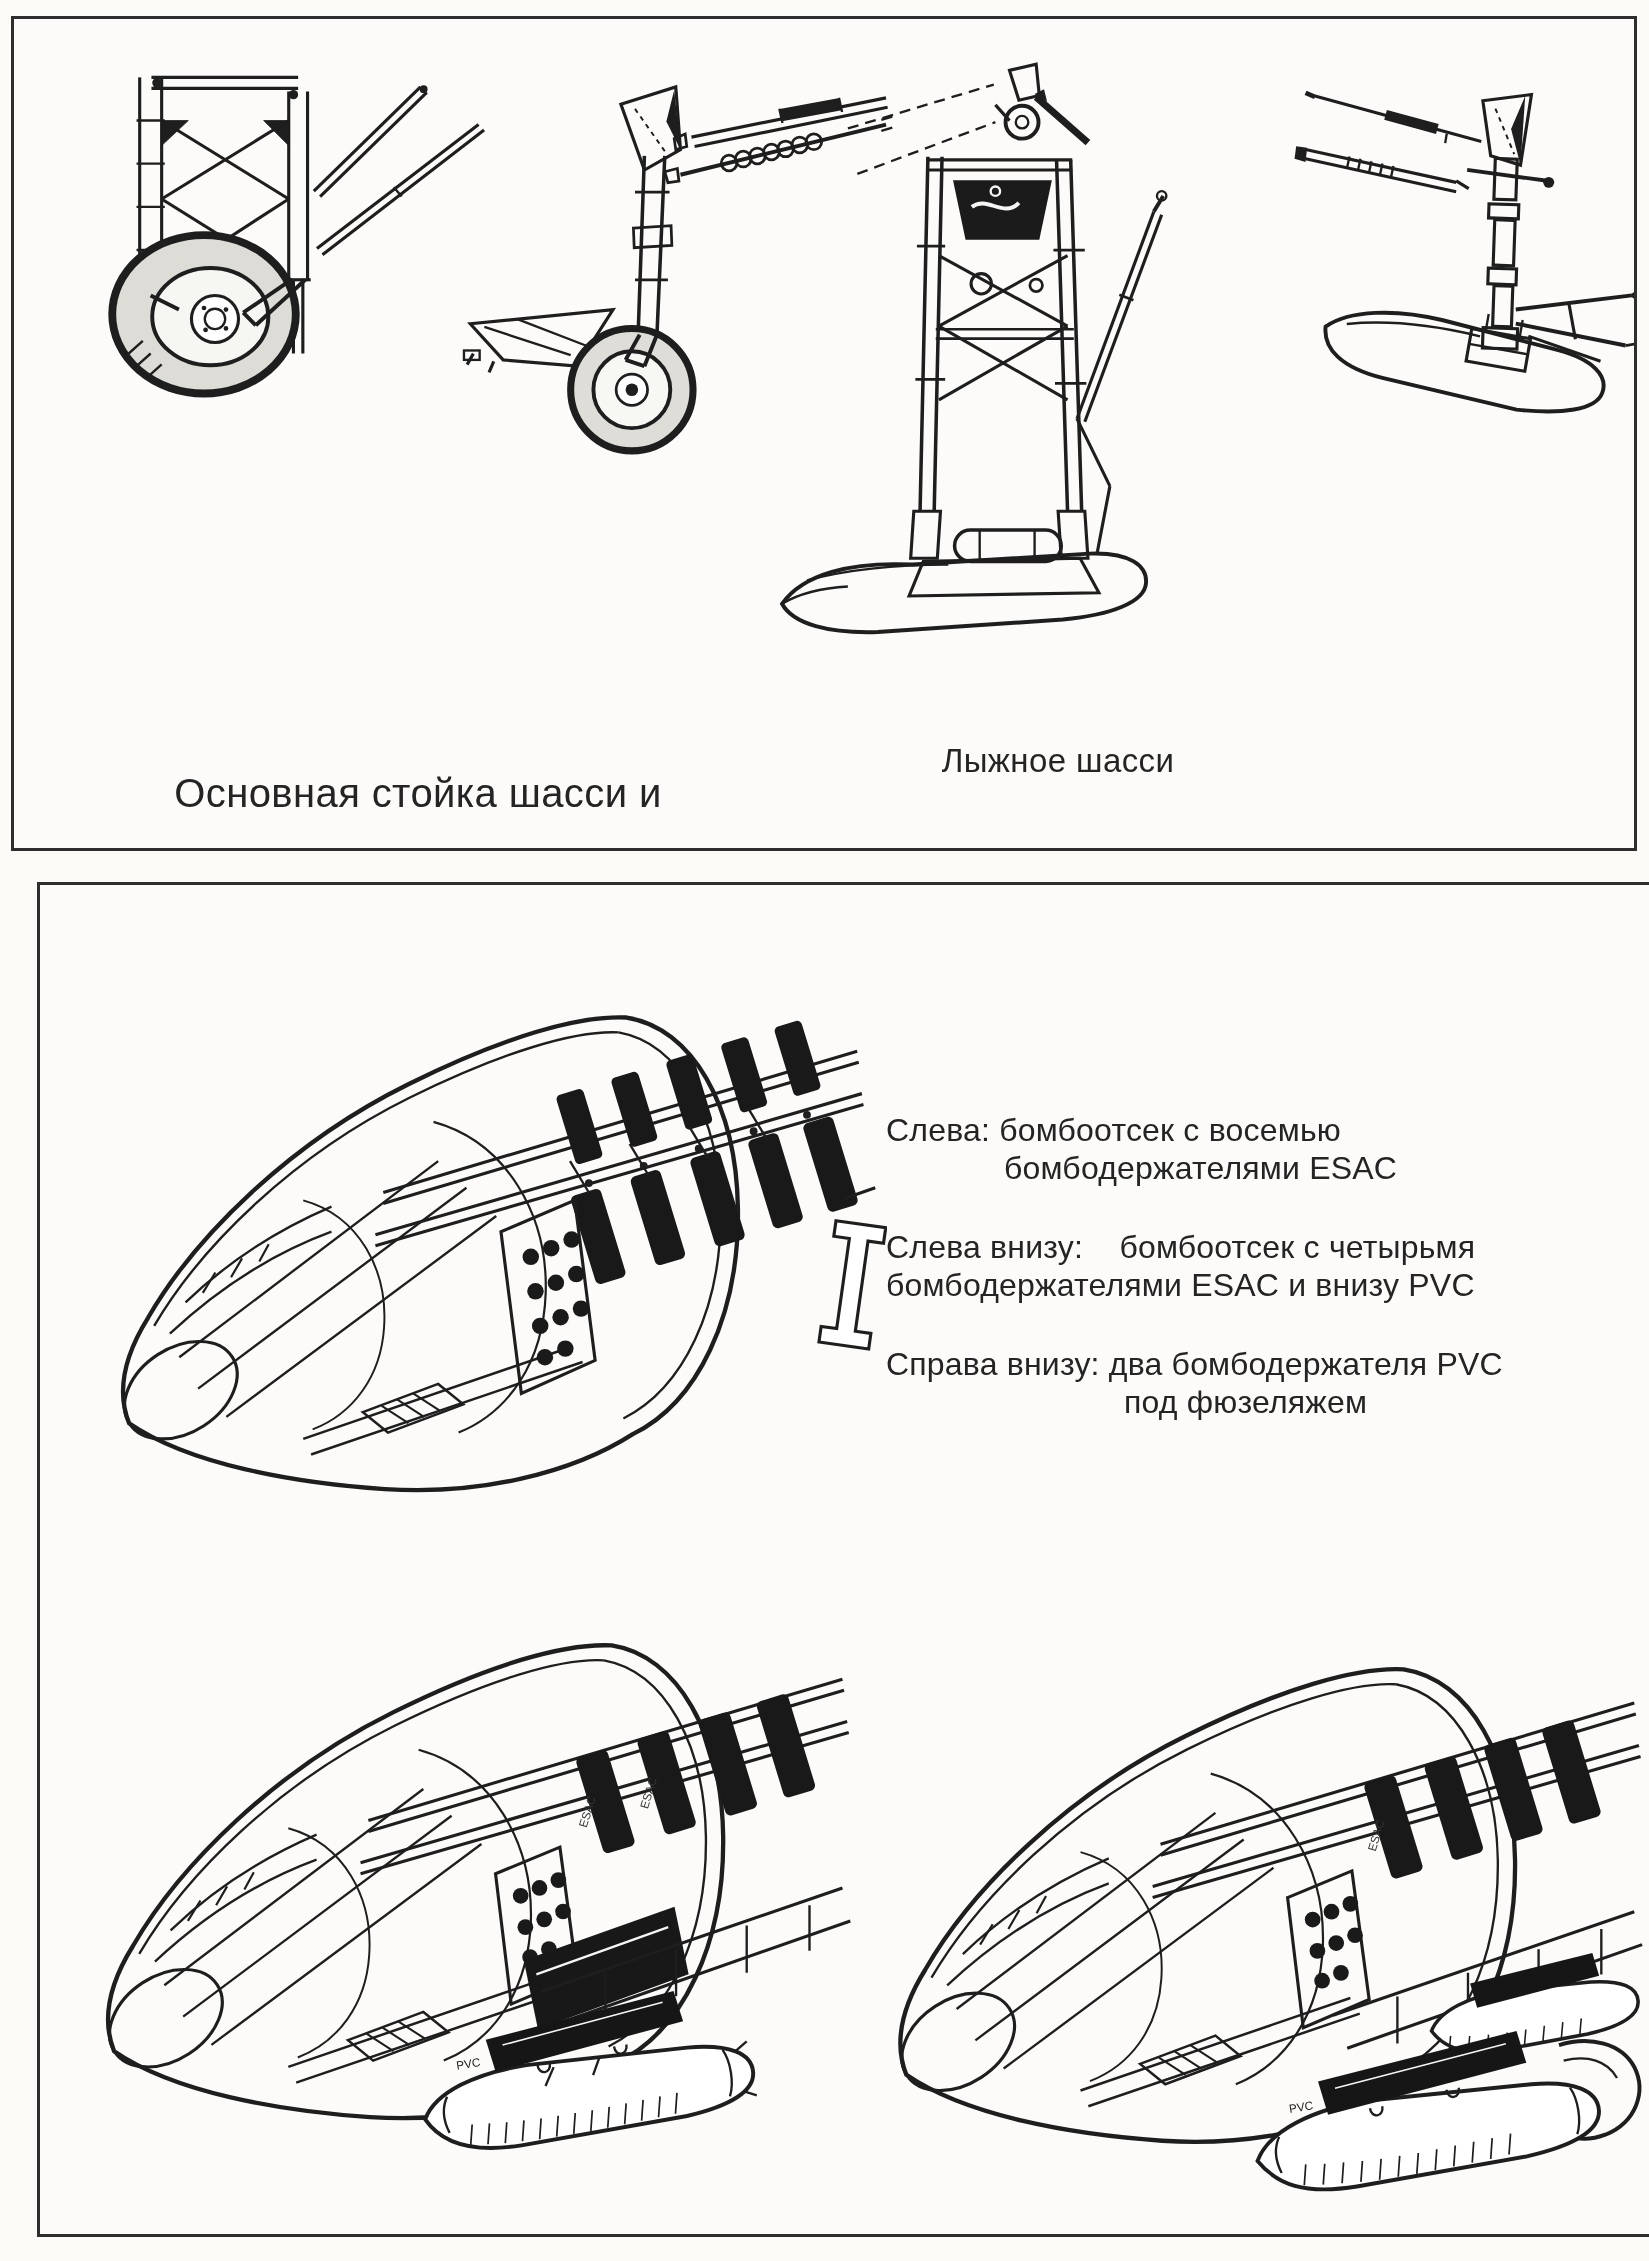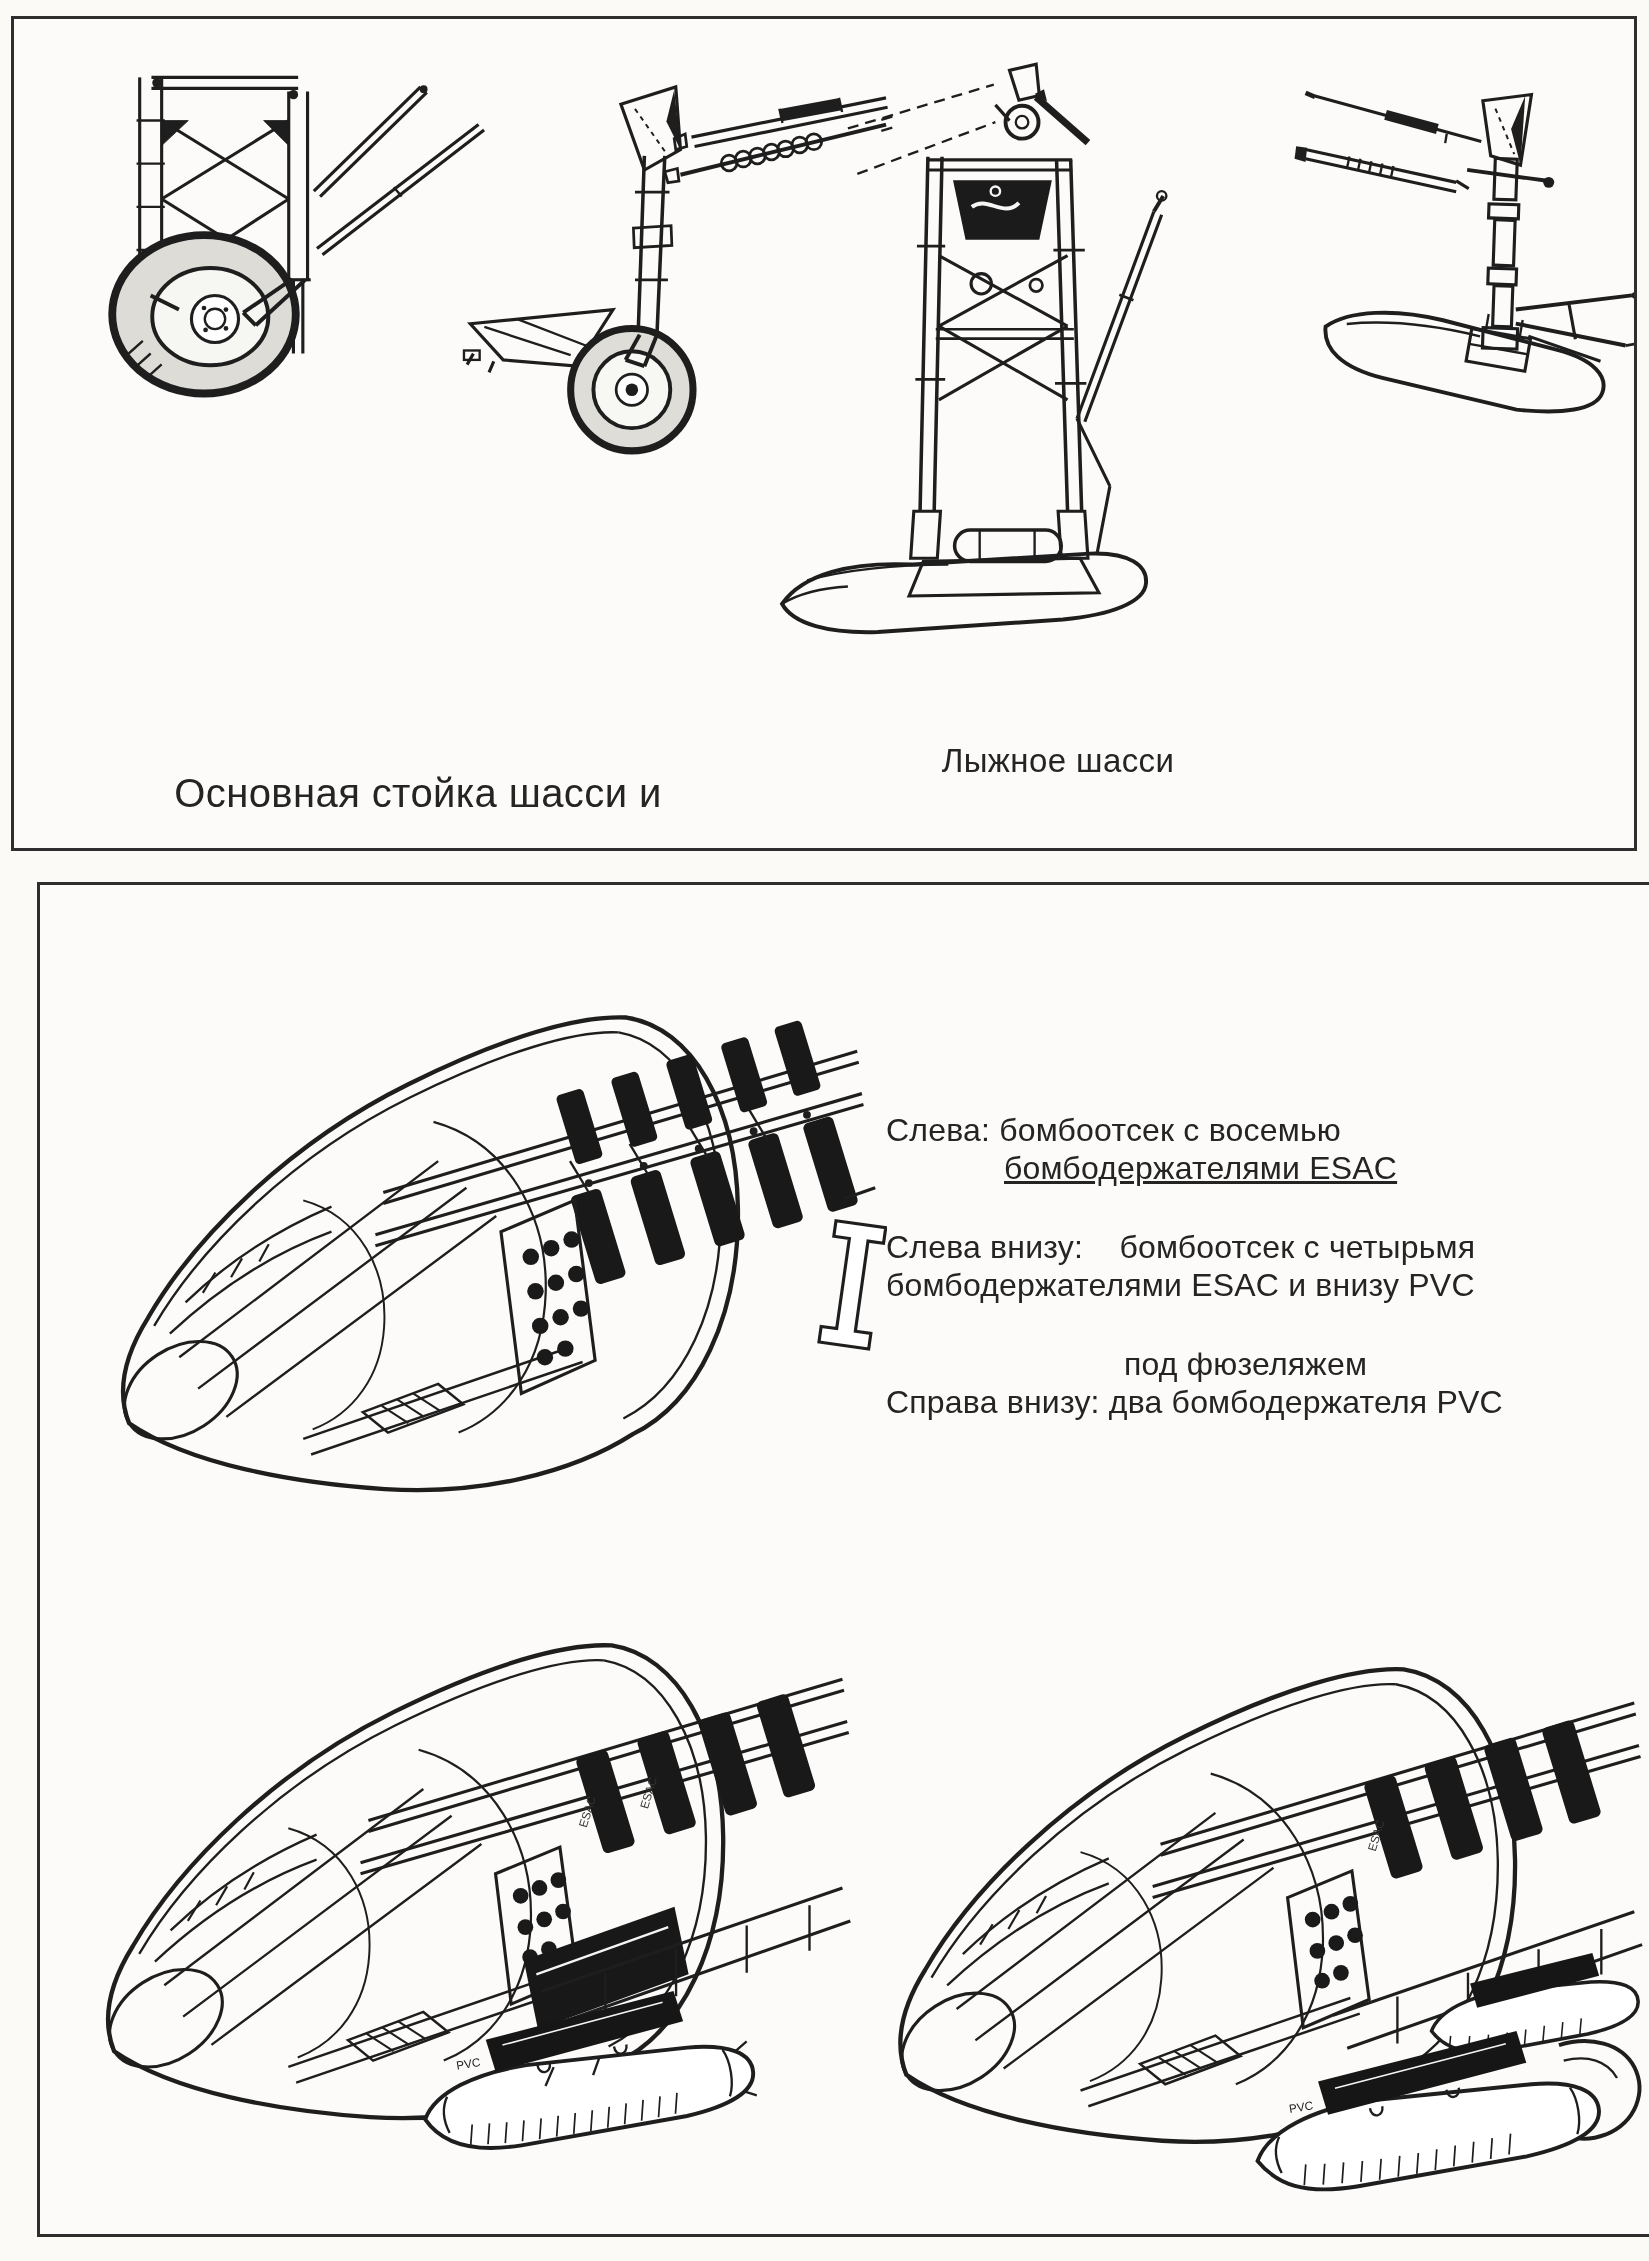--- a/index.html
+++ b/index.html
@@ -35,21 +35,21 @@
   .notes{
     position:absolute;
     left:846px;top:226px;width:722px;
     font-size:32px;
     line-height:38px;
     color:#242424;
     letter-spacing:0.2px;
   }
   .notes .para{margin:0 0 41px 0;}
   .notes .line{white-space:pre-wrap;}
-  .indent-150{margin-left:118px;text-decoration:underline;}
+  .indent-150{margin-left:118px;}
   .indent-300{margin-left:238px;}
   svg{display:block;}
   svg text{font-family:"Liberation Sans", sans-serif;}
 </style>
 </head>
 <body>
 
 <div class="page">
 
   <section class="panel panel-top">
@@ -292,22 +292,22 @@
     <div class="notes">
       <div class="para">
         <div class="line">Слева: бомбоотсек с восемью</div>
         <div class="line indent-150">бомбодержателями ESAC</div>
       </div>
       <div class="para">
         <div class="line">Слева внизу:    бомбоотсек с четырьмя</div>
         <div class="line">бомбодержателями ESAC и внизу PVC</div>
       </div>
       <div class="para">
+        <div class="line">Справа внизу: два бомбодержателя PVC</div>
         <div class="line indent-300">под фюзеляжем</div>
-        <div class="line">Справа внизу: два бомбодержателя PVC</div>
       </div>
     </div>
 
     <svg class="fig" style="left:15.7px;top:667px;" width="832" height="675" viewBox="0 0 1060 860">
       <use href="#shell"></use>
       <g>
         <path d="M398,342 L1002,162 M398,356 L1004,176 M388,396 L1008,216 M388,410 L1010,230" fill="none" stroke="#1e1e1e" stroke-width="4"></path>
         <rect x="-21" y="-64" width="42" height="128" rx="7" fill="#191919" transform="translate(700 318) rotate(-17)"></rect>
         <rect x="-21" y="-64" width="42" height="128" rx="7" fill="#191919" transform="translate(778 294) rotate(-17)"></rect>
         <rect x="-21" y="-64" width="42" height="128" rx="7" fill="#191919" transform="translate(856 270) rotate(-17)"></rect>

